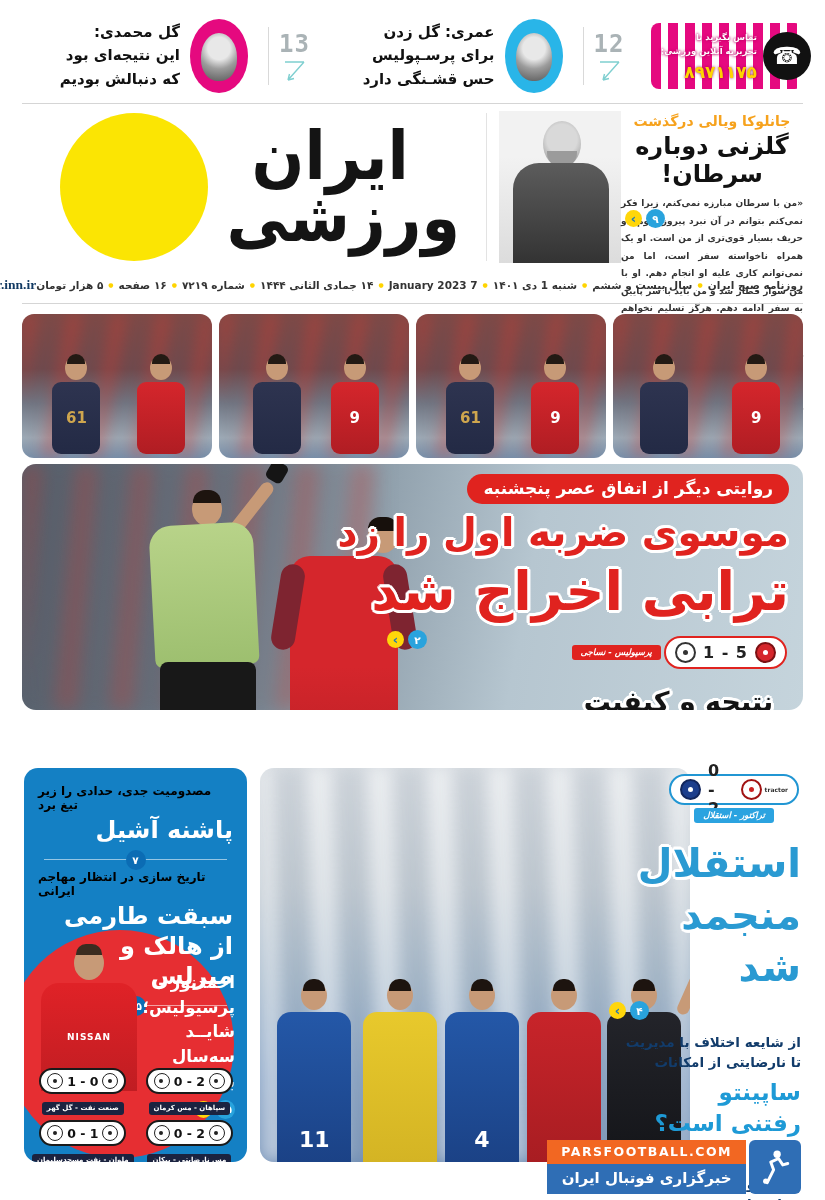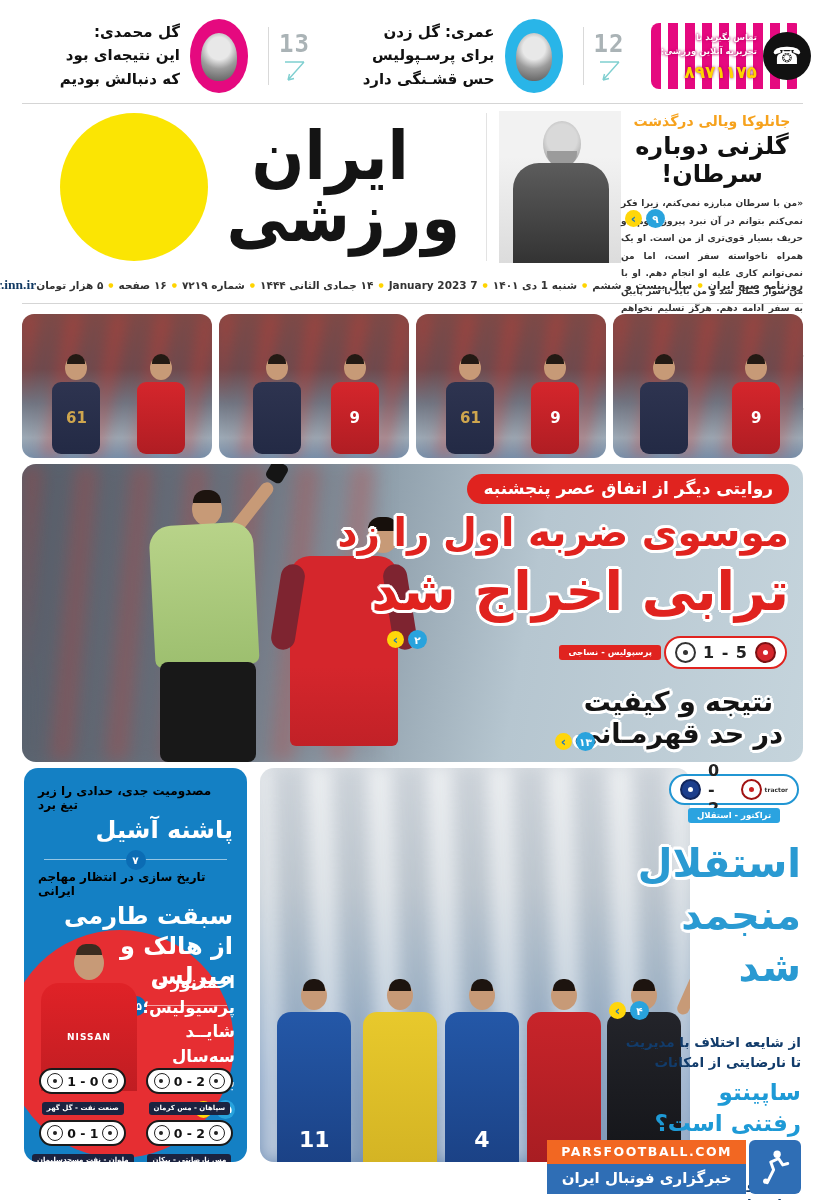--- a/index.html
+++ b/index.html
@@ -97,21 +97,21 @@
       position:relative; }
   .fig .head::before { content:""; position:absolute; top:-2px; left:2px; right:2px; height:10px;
       border-radius:10px 10px 0 0; background:#231a14; }
   .fig .torso { width:48px; height:72px; border-radius:9px; display:grid; place-items:center; }
   .fig.navy .torso { background:linear-gradient(180deg,#2e3450,#232a45); }
   .fig.red .torso { background:linear-gradient(180deg,#d5262c,#b01d23); }
   .jnum { font-weight:bold; font-size:15px; }
   .jnum.gold { color:#cfa64e; } .jnum.white { color:#fff; }
 
   
-  .main { position:absolute; top:464px; left:22px; width:781px; height:298px;
+  .main { position:absolute; top:464px; left:22px; width:781px; height:246px;
       border-radius:14px; overflow:hidden;
       background:linear-gradient(100deg,#55606c 0%,#6b7682 26%,#93a3af 46%,#b6c6d0 64%,#c5d4dc 100%); }
   .main .blurL { position:absolute; left:0; top:0; width:46%; height:100%;
       background:repeating-linear-gradient(95deg, rgba(190,55,48,0.35) 0 20px, rgba(90,70,80,0.12) 20px 55px);
       filter:blur(9px); }
   .ref { position:absolute; left:118px; top:26px; }
   .ref .arm { position:absolute; left:96px; top:-16px; width:13px; height:92px; background:#c79a77;
       transform:rotate(38deg); border-radius:7px; }
   .ref .glove { position:absolute; left:128px; top:-28px; width:18px; height:20px; background:#151515;
       border-radius:5px; transform:rotate(30deg); }
@@ -146,21 +146,21 @@
   .pill { background:#fff; border:2.5px solid #e0231f; border-radius:18px; height:33px;
       display:flex; direction:ltr; align-items:center; gap:7px; padding:0 9px; }
   .pill .sc { font-weight:bold; font-size:16px; color:#222; letter-spacing:1px; }
   .clogo { width:21px; height:21px; border-radius:50%; border:2px solid #333; background:#fff;
       position:relative; flex:none; }
   .clogo::after { content:""; position:absolute; left:6px; top:6px; width:5px; height:5px;
       border-radius:50%; background:#333; }
   .clogo.red { background:#d5262c; border-color:#7c1013; } .clogo.red::after { background:#fff; }
   .clogo.navy { background:#1c3e8c; border-color:#12265c; } .clogo.navy::after { background:#fff; }
   .clogo.trac { border-color:#a01212; } .clogo.trac::after { background:#c22; }
-  .tagpill { color:#fff; font-weight:bold; font-size:8.5px; padding:2px 9px 3px; border-radius:3px; }
+  .tagpill { color:#fff; font-weight:bold; font-size:8.5px; padding:2px 9px 3px; border-radius:3px;font-style:italic; }
   .tag-red { background:#e0231f; } .tag-blue { background:#2ba3e0; }
   .m-sub { position:absolute; top:222px; right:20px; color:#141414; font-weight:bold; font-size:27px;
       text-align:center; line-height:1.18; }
   .m-sub-badges { position:absolute; top:268px; right:208px; }
 
   
   .bottom { position:absolute; top:768px; left:22px; width:781px; height:430px; }
 
   .card { position:absolute; right:556px;  left:10px; top:0;
       width:223px; height:394px; background:#1480c4; border-radius:14px; overflow:hidden; }

